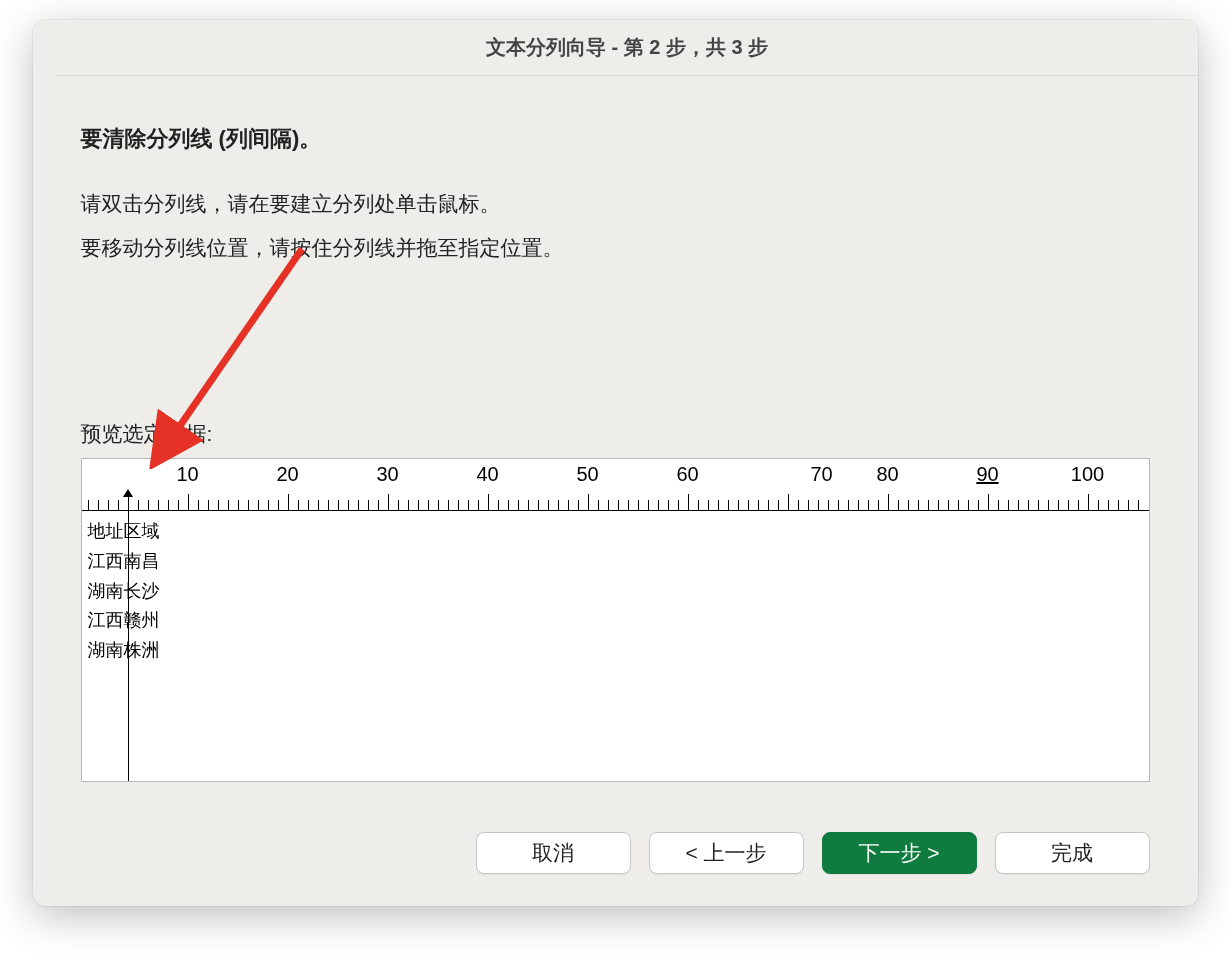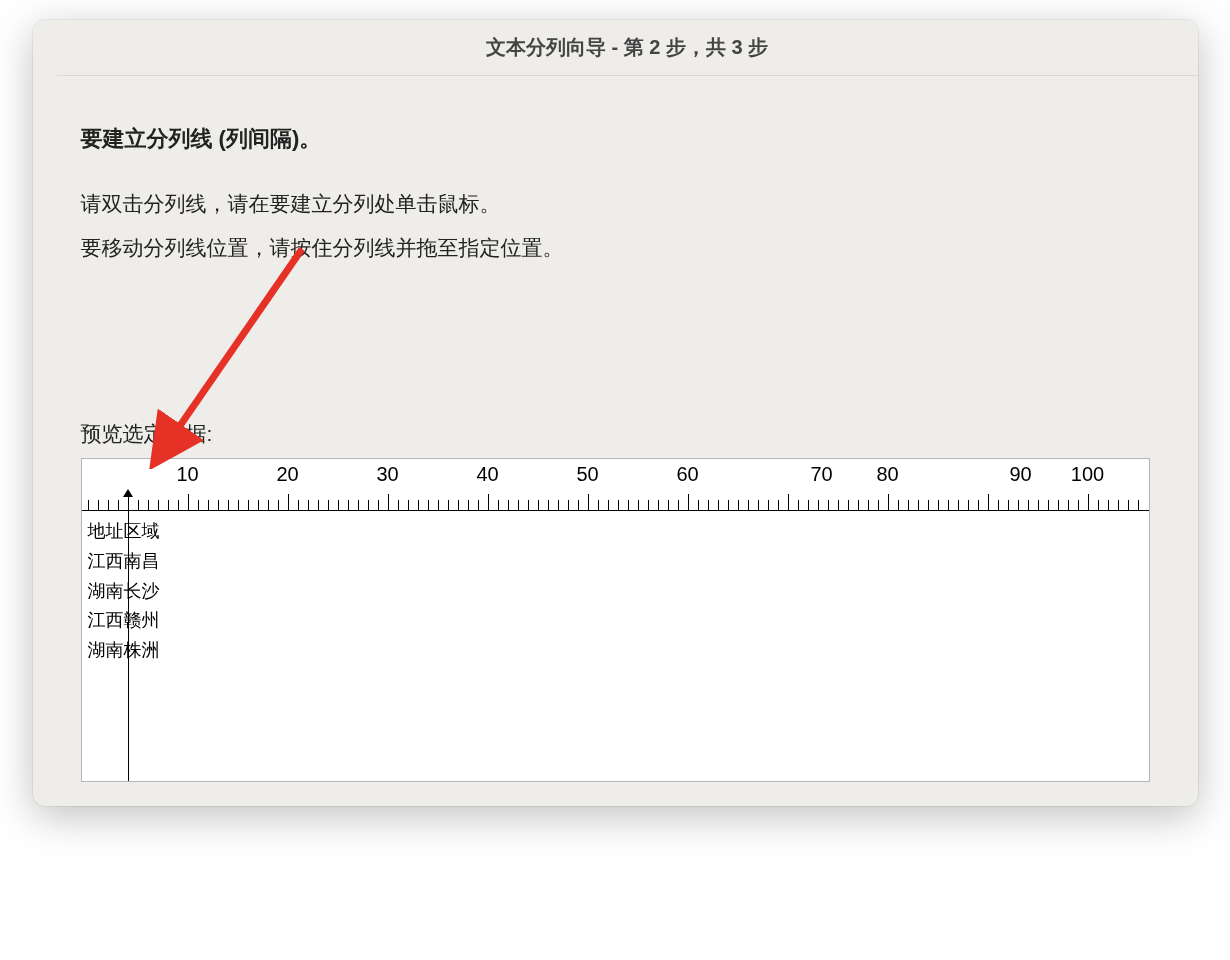--- a/index.html
+++ b/index.html
@@ -152,21 +152,21 @@
   </style>
 </head>
 <body>
 
 <div class="dialog">
   <div class="titlebar">
     <div class="titlebar-title">文本分列向导 - 第 2 步，共 3 步</div>
   </div>
 
   <div class="content">
-    <div class="heading">要建立分列线 (列间隔)。</div>
+    <div class="heading">要清除分列线 (列间隔)。</div>
 
     <div class="instructions">
       <div>请双击分列线，请在要建立分列处单击鼠标。</div>
       <div>要移动分列线位置，请按住分列线并拖至指定位置。</div>
     </div>
 
     <div class="preview-label">预览选定数据:</div>
 
     <div class="preview-area" style="position:relative;">
       <div class="ruler" id="ruler">
@@ -262,21 +262,21 @@
           <div class="tick-minor" style="left: 816px;"></div>
           <div class="tick-minor" style="left: 826px;"></div>
           <div class="tick-minor" style="left: 836px;"></div>
           <div class="tick-minor" style="left: 846px;"></div>
           <div class="tick-minor" style="left: 856px;"></div>
           <div class="tick-minor" style="left: 866px;"></div>
           <div class="tick-minor" style="left: 876px;"></div>
           <div class="tick-minor" style="left: 886px;"></div>
           <div class="tick-minor" style="left: 896px;"></div>
           <div class="tick-major" style="left: 906px;"></div>
-          <div class="ruler-label" style="left: 939px;">90</div>
+          <div class="ruler-label" style="left: 906px; text-decoration: underline;">90</div>
           <div class="tick-minor" style="left: 916px;"></div>
           <div class="tick-minor" style="left: 926px;"></div>
           <div class="tick-minor" style="left: 936px;"></div>
           <div class="tick-minor" style="left: 946px;"></div>
           <div class="tick-minor" style="left: 956px;"></div>
           <div class="tick-minor" style="left: 966px;"></div>
           <div class="tick-minor" style="left: 976px;"></div>
           <div class="tick-minor" style="left: 986px;"></div>
           <div class="tick-minor" style="left: 996px;"></div>
           <div class="tick-major" style="left: 1006px;"></div>
@@ -302,13 +302,19 @@
         <defs>
           <marker id="arrowhead" markerWidth="8" markerHeight="8" refX="6" refY="4" orient="auto">
             <polygon points="0 0, 8 4, 0 8" fill="#e53126"></polygon>
           </marker>
         </defs>
         <line x1="155" y1="10" x2="10" y2="220" stroke="#e53126" stroke-width="7" marker-end="url(#arrowhead)"></line>
       </svg>
     </div>
   </div>
 
+  <div class="button-row">
+    <div class="btn">取消</div>
+    <div class="btn">&lt; 上一步</div>
+    <div class="btn btn-primary">下一步 &gt;</div>
+    <div class="btn">完成</div>
+  </div>
 </div>
 
 </body></html>

